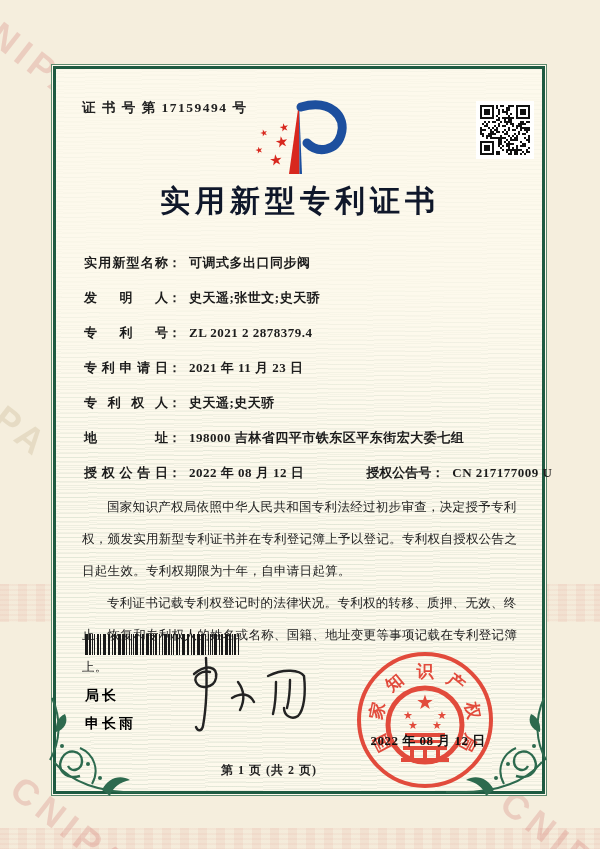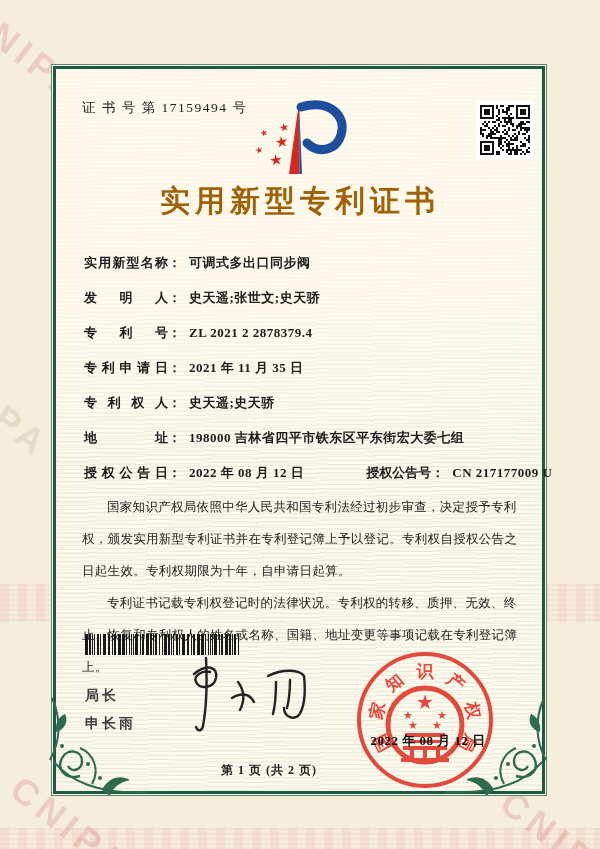--- a/index.html
+++ b/index.html
@@ -36,51 +36,51 @@
   }
   .guilloche{
     position:absolute;left:4px;top:4px;right:4px;bottom:4px;
     background:
       repeating-linear-gradient(179deg, rgba(140,172,146,0.14) 0 1px, transparent 1px 4px),
       repeating-linear-gradient(181.5deg, rgba(140,172,146,0.10) 0 1px, transparent 1px 5px);
     -webkit-mask-image:linear-gradient(to bottom, rgba(0,0,0,0.25) 0 30%, black 55% 100%);
     mask-image:linear-gradient(to bottom, rgba(0,0,0,0.25) 0 30%, black 55% 100%);
   }
   .cert-no{
-    position:absolute;left:82px;top:99px;font-size:13.5px;font-weight:400;
+    position:absolute;left:82px;top:99px;font-size:13.5px;font-weight:700;
     letter-spacing:1.5px;color:#222;
   }
   .logo{position:absolute;left:254px;top:96px;}
   .qr-box{
     position:absolute;left:476px;top:101px;width:58px;height:58px;background:#fff;
     display:flex;align-items:center;justify-content:center;
   }
   .title{
     position:absolute;left:0;top:181px;width:600px;text-align:center;
-    font-size:30px;font-weight:700;letter-spacing:5px;color:#a16207;
+    font-size:30px;font-weight:700;letter-spacing:5px;color:#0f172a;
   }
   .fields{position:absolute;left:84px;top:254px;width:440px;}
   .f-row{height:35px;font-size:13px;font-weight:600;white-space:nowrap;}
   .f-label{
     display:inline-block;width:84px;vertical-align:top;
     text-align:justify;text-align-last:justify;-moz-text-align-last:justify;
   }
   .f-colon{display:inline-block;margin-right:8px;}
   .f-value{letter-spacing:0.5px;}
   .f-pair2{display:inline-block;margin-left:62px;}
   .paras{
     position:absolute;left:82px;top:491px;width:436px;
     font-size:12.5px;line-height:32px;color:#222;letter-spacing:0.3px;
   }
   .paras p{margin:0;text-indent:2em;}
   .barcode{position:absolute;left:85px;top:634px;}
   .director{
     position:absolute;left:85px;top:681px;
     font-family:"Liberation Sans","DejaVu Sans",sans-serif;
-    font-size:14px;font-weight:700;color:#404040;letter-spacing:3px;line-height:28px;
+    font-size:14px;font-weight:700;color:#000000;letter-spacing:3px;line-height:28px;
   }
   .signature{position:absolute;left:172px;top:652px;}
   .seal{position:absolute;left:352px;top:647px;opacity:0.9;}
   .seal-date{
     position:absolute;left:360px;top:732px;width:136px;text-align:center;
     font-size:13px;font-weight:700;color:#111;letter-spacing:0.5px;z-index:6;
   }
   .page-ind{
     position:absolute;left:0;top:762px;width:538px;text-align:center;
     font-size:12px;font-weight:600;letter-spacing:1px;color:#222;
@@ -348,21 +348,21 @@
     <div class="f-row">
       <span class="f-label">实用新型名称</span><span class="f-colon">：</span><span class="f-value">可调式多出口同步阀</span>
     </div>
     <div class="f-row">
       <span class="f-label">发明人</span><span class="f-colon">：</span><span class="f-value">史天遥;张世文;史天骄</span>
     </div>
     <div class="f-row">
       <span class="f-label">专利号</span><span class="f-colon">：</span><span class="f-value">ZL 2021 2 2878379.4</span>
     </div>
     <div class="f-row">
-      <span class="f-label">专利申请日</span><span class="f-colon">：</span><span class="f-value">2021 年 11 月 35 日</span>
+      <span class="f-label">专利申请日</span><span class="f-colon">：</span><span class="f-value">2021 年 11 月 23 日</span>
     </div>
     <div class="f-row">
       <span class="f-label">专利权人</span><span class="f-colon">：</span><span class="f-value">史天遥;史天骄</span>
     </div>
     <div class="f-row">
       <span class="f-label">地址</span><span class="f-colon">：</span><span class="f-value">198000 吉林省四平市铁东区平东街宏大委七组</span>
     </div>
     <div class="f-row">
       <span class="f-label">授权公告日</span><span class="f-colon">：</span><span class="f-value">2022 年 08 月 12 日</span><span class="f-pair2"><span>授权公告号</span><span class="f-colon">：</span><span class="f-value">CN 217177009 U</span></span>
     </div>

